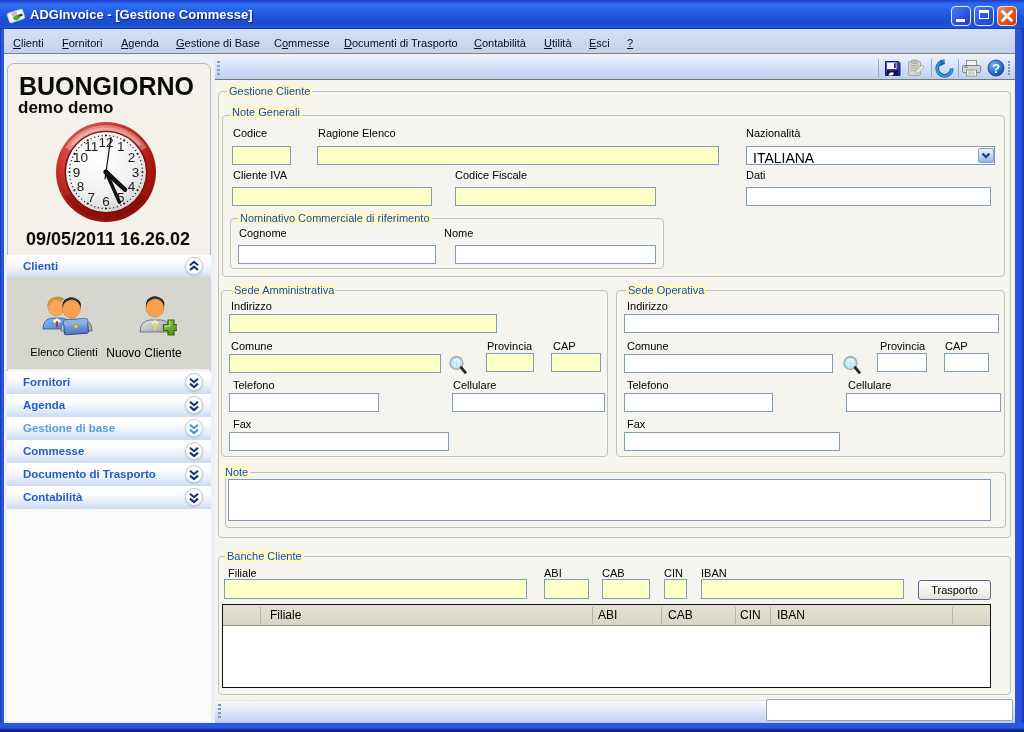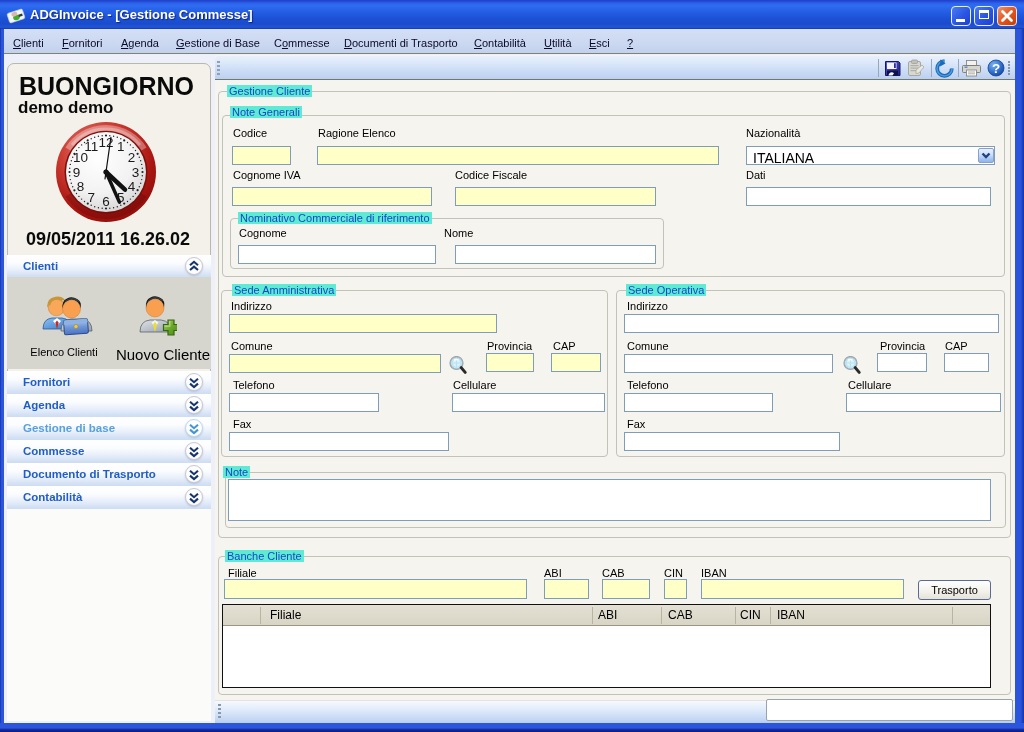--- a/index.html
+++ b/index.html
@@ -1,20 +1,20 @@
 <!DOCTYPE html>
 <html><head>
 <meta charset="utf-8">
 <style>
 *{margin:0;padding:0;box-sizing:border-box}
 html,body{width:1024px;height:732px;overflow:hidden}
 body{position:relative;font-family:"Liberation Sans",sans-serif;background:#edf0f9}
 .abs{position:absolute}
 .lbl{position:absolute;font-size:11px;color:#000;white-space:nowrap;line-height:12px}
-.glb{position:absolute;font-size:11px;color:#1749c6;white-space:nowrap;line-height:12px;background:#5eead4;padding:0 2px}
+.glb{position:absolute;font-size:11px;color:#1749c6;white-space:nowrap;line-height:12px;background:#fef9c3;padding:0 2px}
 .box{position:absolute;border:1px solid #c3c2b8;border-radius:4px}
 .inp{position:absolute;border:1px solid #7f9db9;background:#fff}
 .yel{background:#ffffc8}
 .mi{position:absolute;top:37px;font-size:11px;color:#0a0a28}
 .mi u{text-decoration:underline}
 .shead{position:absolute;left:7px;width:204px;height:23px;background:linear-gradient(180deg,#ffffff 0%,#fbfcfe 35%,#e8effa 65%,#d5e2f5 88%,#cddcf3 100%)}
 .shead .t{position:absolute;left:16px;top:5px;font-size:11.5px;font-weight:bold;color:#215dc6}
 .sbtn{position:absolute;right:8px;top:2px;width:18px;height:18px;border-radius:50%;background:#fdfdfd;border:1px solid #c8c8d4;box-shadow:0 1px 2px rgba(120,130,160,.35)}
 </style>
 </head>
@@ -212,21 +212,21 @@
 <path d="M1 38 q0 -11 10 -12 l11 0 q10 1 10 12 z" fill="url(#gry2)" stroke="#5a6268" stroke-width=".8"></path>
 <path d="M16 26 l-3.5 2.5 3.5 5 3.5 -5 z" fill="#f4f4f4"></path>
 <path d="M16 28 l-2 2.5 2 7.5 2 -7.5 z" fill="#e8e030"></path>
 <circle cx="16" cy="14" r="9" fill="#f8a050" stroke="#c87828" stroke-width=".5"></circle>
 <path d="M7 13.5 a9 9 0 0 1 18 0 q1.5 -7 -3.5 -9.5 q-5 -3 -10 -.5 q-5.5 2.5 -4.5 10 z" fill="#151515"></path>
 <path d="M8.5 7.5 q3 -5 9 -4.5 q5.5 .5 7 4.5 l-3.5 -1.5 q-4.5 -2.8 -9 0 z" fill="#3c3c3c"></path>
 <path d="M24.5 30.5 l4.5 0 0 -4.5 6 0 0 4.5 4.5 0 0 6 -4.5 0 0 4.5 -6 0 0 -4.5 -4.5 0 z" fill="url(#grn)" stroke="#38660e" stroke-width="1.2"></path>
 <path d="M25.5 31.5 l4.5 0 0 -4.5 1.5 0 0 6 -6 0 z" fill="rgba(255,255,255,.35)"></path>
 </svg></div>
 <div class="abs" style="left:64px;top:346px;font-size:11px;color:#000;white-space:nowrap;transform:translateX(-50%)">Elenco Clienti</div>
-<div class="abs" style="left:163px;top:346px;font-size:15px;color:#000;white-space:nowrap;transform:translateX(-50%)">Nuovo Cliente</div>
+<div class="abs" style="left:144px;top:346px;font-size:12px;color:#000;white-space:nowrap;transform:translateX(-50%)">Nuovo Cliente</div>
 
 <div class="shead" style="top:371px">
     <span class="t">Fornitori</span>
     <span class="sbtn"></span>
     <svg class="abs" style="right:8px;top:3px" width="18" height="18" viewBox="0 0 18 18">
       <path d="M5 4.8 L9 8.2 L13 4.8 M5 9.6 L9 13 L13 9.6" fill="none" stroke="#16356e" stroke-width="2.1"></path>
     </svg>
   </div>
 <div class="shead" style="top:394px">
     <span class="t">Agenda</span>
@@ -332,21 +332,21 @@
 <span class="lbl" style="left:318px;top:127px">Ragione Elenco</span>
 <span class="lbl" style="left:746px;top:127px">Nazionalità</span>
 <div class="inp yel" style="left:232px;top:146px;width:59px;height:19px"></div>
 <div class="inp yel" style="left:317px;top:146px;width:402px;height:19px"></div>
 <div class="inp" style="left:746px;top:146px;width:249px;height:19px"></div>
 <div class="abs" style="left:753px;top:150px;font-size:14px;color:#000">ITALIANA</div>
 <div class="abs" style="left:978px;top:148px;width:16px;height:15px;border-radius:2px;background:linear-gradient(180deg,#e6f0fd 0%,#cadef9 45%,#a6c6f2 75%,#8fb4ee 100%);border:1px solid #8ba0c8"></div>
 <svg class="abs" style="left:978px;top:148px" width="16" height="15" viewBox="0 0 16 15">
     <path d="M4.5 5.5 L8 9 L11.5 5.5" fill="none" stroke="#24427e" stroke-width="2.4"></path>
   </svg>
-<span class="lbl" style="left:233px;top:169px">Cognome IVA</span>
+<span class="lbl" style="left:233px;top:169px">Cliente IVA</span>
 <span class="lbl" style="left:455px;top:169px">Codice Fiscale</span>
 <span class="lbl" style="left:746px;top:169px">Dati</span>
 <div class="inp yel" style="left:232px;top:187px;width:200px;height:19px"></div>
 <div class="inp yel" style="left:455px;top:187px;width:201px;height:19px"></div>
 <div class="inp" style="left:746px;top:187px;width:245px;height:19px"></div>
 
 <div class="box" style="left:230px;top:218px;width:434px;height:51px"></div>
 <span class="glb" style="left:238px;top:212px">Nominativo Commerciale di riferimento</span>
 <span class="lbl" style="left:239px;top:227px">Cognome</span>
 <span class="lbl" style="left:444px;top:227px">Nome</span>

